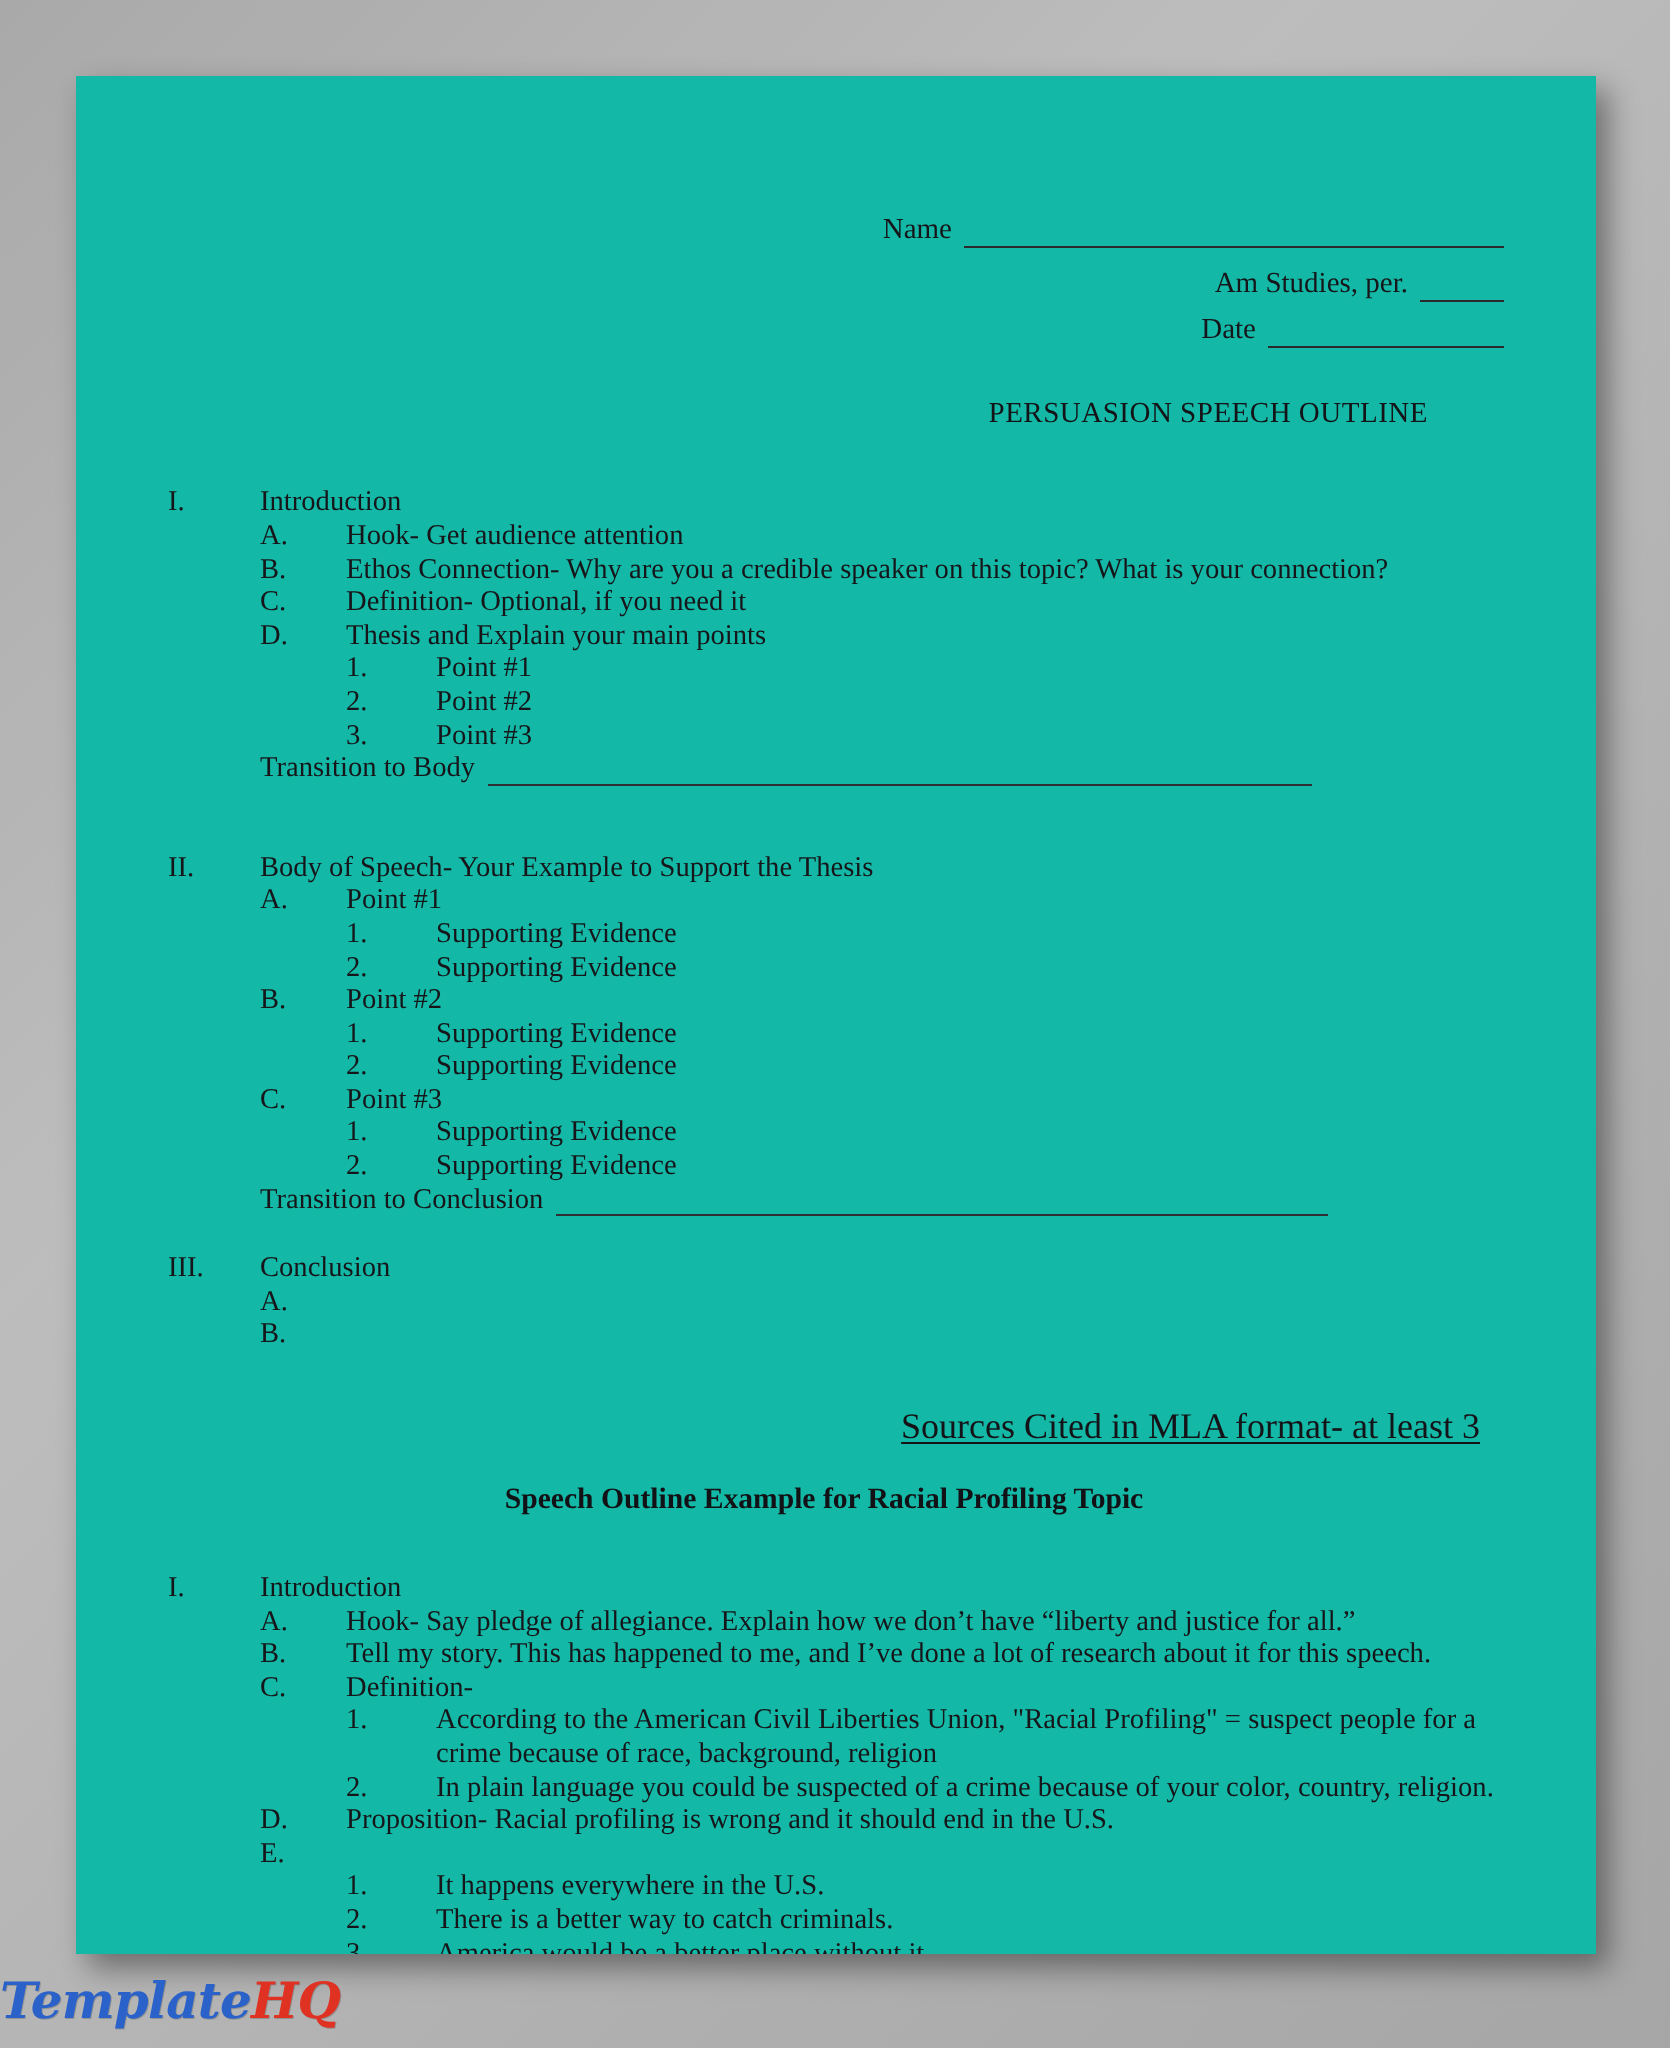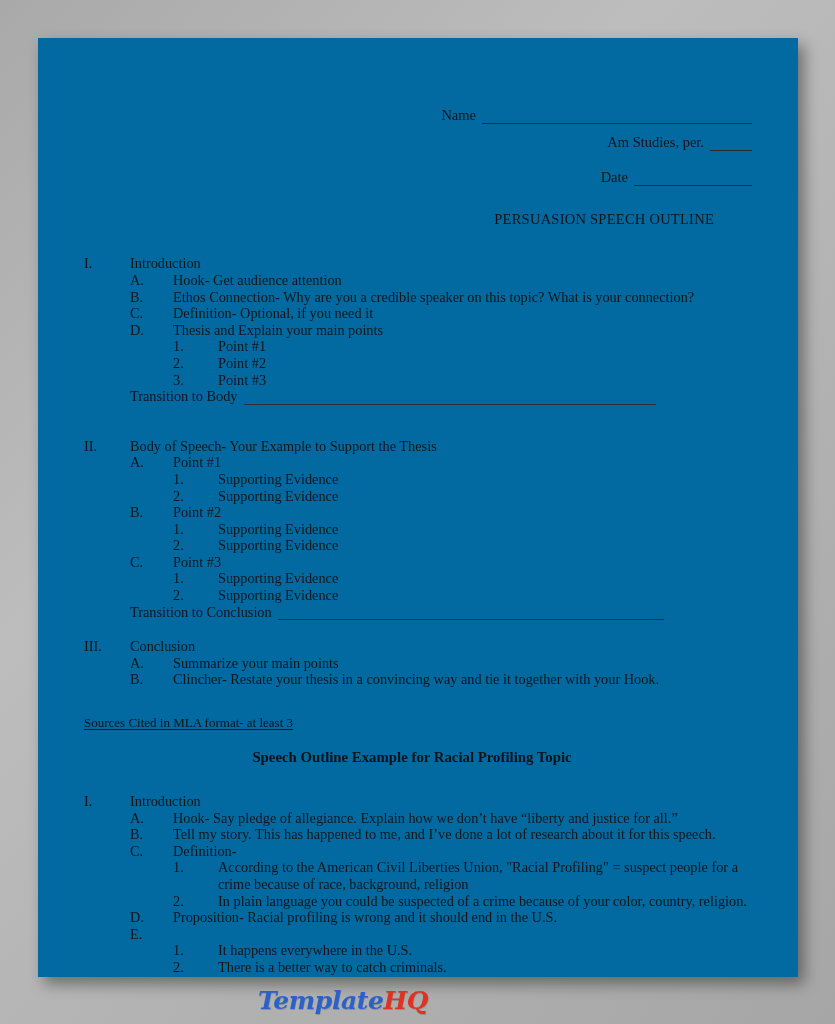--- a/index.html
+++ b/index.html
@@ -17,21 +17,21 @@
     position: relative;
   }
 
   
   #sheet {
     position: absolute;
     left: 38px;
     top: 38px;
     width: 760px;
     height: 939px;
-    background: #0369a1;
+    background: #14b8a6;
     box-shadow: 6px 7px 14px rgba(0,0,0,0.40);
     overflow: hidden;
   }
 
   .inner {
     position: absolute;
     left: 46px;
     top: 22px;
     width: 668px;
   }
@@ -55,34 +55,34 @@
     display: inline-block;
     border-bottom: 1.3px solid #2b2b2e;
     height: 0.92em;
   }
   .rule-name { width: 270px; }
   .rule-per  { width: 42px; }
   .rule-date { width: 118px; }
 
   .nf-r1 { margin-top: 46px; }
   .nf-r2 { margin-top: 9px; font-family: Liberation Serif, serif; }
-  .nf-r3 { margin-top: 17px; }
+  .nf-r3 { margin-top: 5px; }
 
   
   .doc-title {
     text-align: right;
     font-size: 14.5px;
     letter-spacing: 0.25px;
     color: #141418;
     margin: 25px 0 0 0;
     padding-right: 38px;
   }
   .ctr-underline {
-    text-align: left;
-    font-size: 13px;
+    text-align: right;
+    font-size: 18px;
     color: #141418;
     margin: 0;
     padding-right: 12px;
   }
   .ctr-underline span { text-decoration: underline; text-underline-offset: 2px; }
   .ctr-bold {
     text-align: center;
     font-size: 14.8px;
     font-weight: bold;
     color: #121216;
@@ -134,21 +134,21 @@
   .gap-md { height: 18px; }
   .gap-lg { height: 27px; }
   .gap-xl { height: 33px; }
 
   
   #logo {
     position: absolute;
     left: 0;
     top: 988px;
     width: 686px;
-    text-align: center;
+    text-align: left;
     font-family: "DejaVu Serif", serif;
     font-size: 25px;
     font-weight: bold;
     font-style: italic;
     letter-spacing: -0.4px;
     line-height: 1;
     user-select: none;
   }
   #logo .t-blue { color: #2a62c9; text-shadow: 0.5px 0.5px 0 rgba(0,0,0,0.18); }
   #logo .t-red  { color: #e03223; text-shadow: 0.5px 0.5px 0 rgba(0,0,0,0.18); }
@@ -274,25 +274,23 @@
 
     <div class="gap-md"></div>
 
     <div class="outline" id="outline-three">
         <div class="ln lv1">
           <span class="mark">III.</span>
           <span class="txt">Conclusion</span>
         </div>
         <div class="ln lv2">
           <span class="mark">A.</span>
-          <span class="txt">Summarize your main points</span>
         </div>
         <div class="ln lv2">
           <span class="mark">B.</span>
-          <span class="txt">Clincher- Restate your thesis in a convincing way and tie it together with your Hook.</span>
         </div>
       </div>
 
     <div class="gap-lg"></div>
 
     <div class="ctr-underline">
       <span>Sources Cited in MLA format- at least 3</span>
     </div>
 
     <div class="gap-md"></div>

